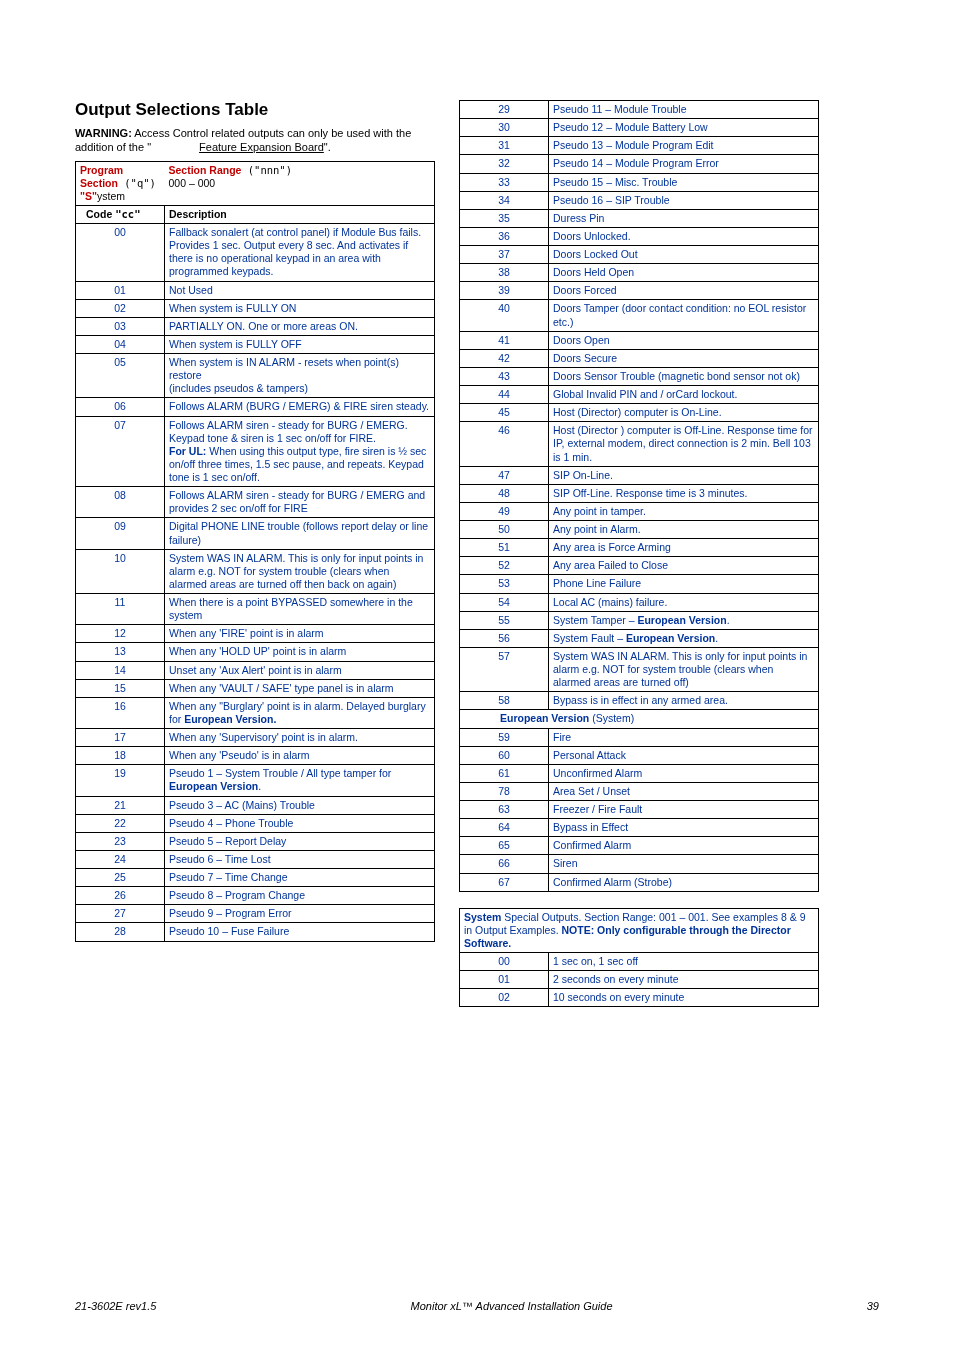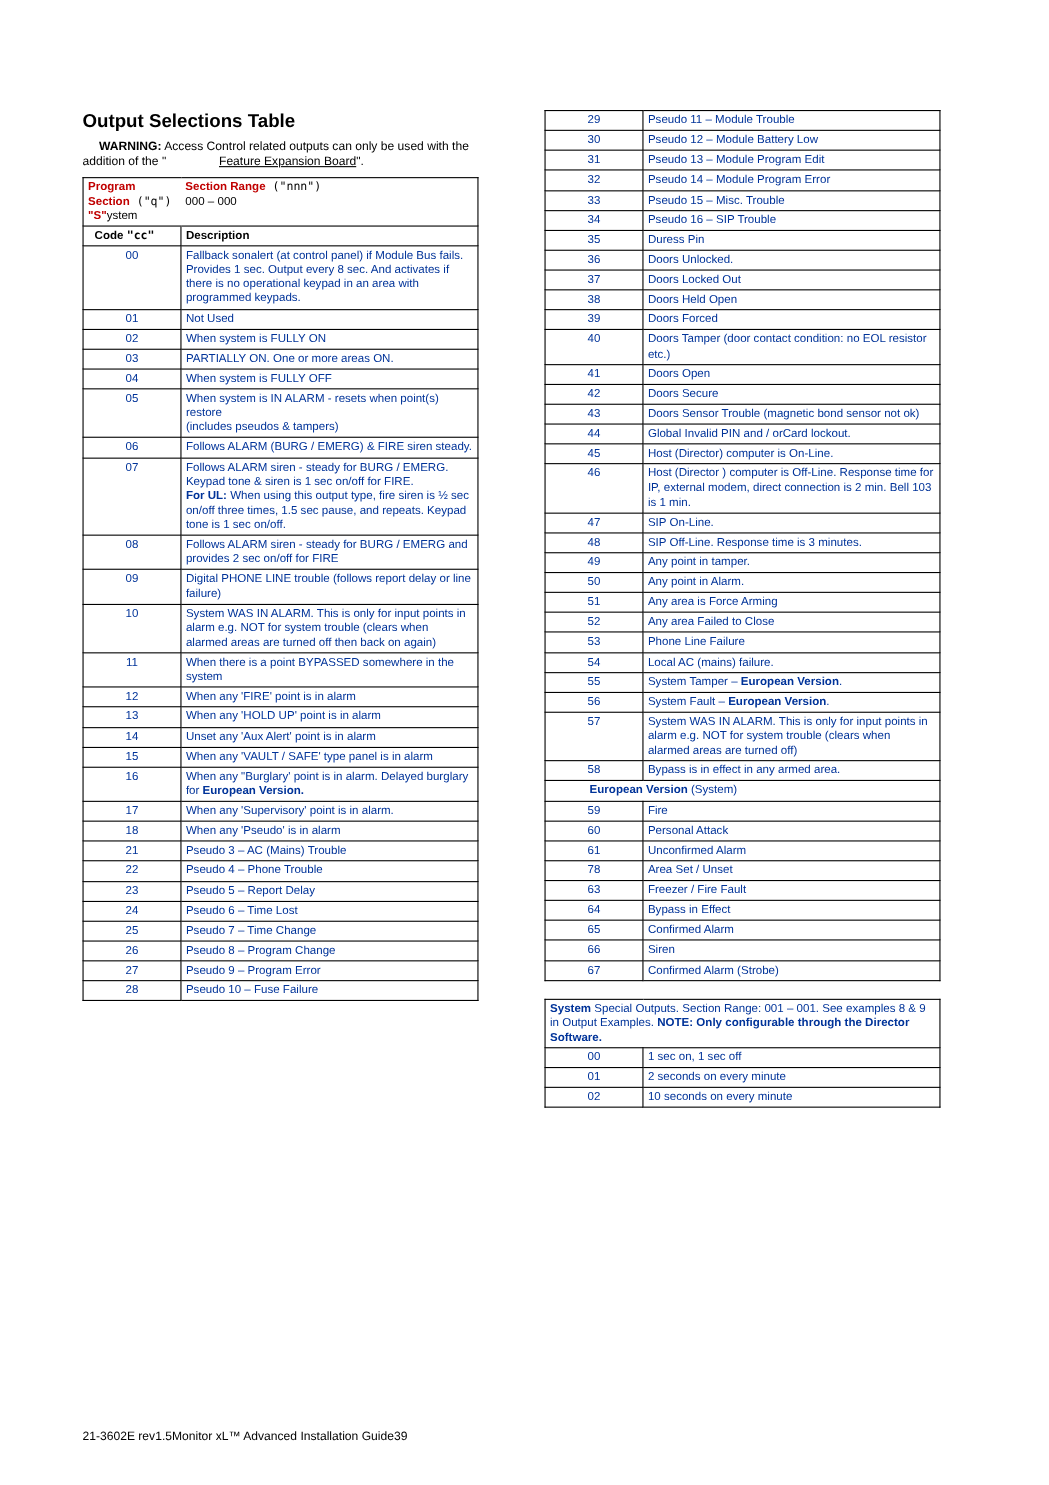--- a/index.html
+++ b/index.html
@@ -14,36 +14,36 @@
     font-size: 11px;
     position: relative;
   }
   .page {
     padding: 100px 75px 0 75px;
     box-sizing: border-box;
     width: 954px;
   }
   .columns {
     display: flex;
-    gap: 60px;
+    gap: 24px;
   }
   .col {
     width: 360px;
   }
   h2 {
     font-size: 17px;
     font-weight: bold;
     margin: 0 0 6px 0;
   }
   .warning {
     font-size: 11px;
     line-height: 1.3;
     margin-bottom: 6px;
   }
-  .warning b { font-weight: bold; margin-left: 15px; }
+  .warning b { font-weight: bold; }
   .underline { text-decoration: underline; padding-left: 48px; }
   table {
     border-collapse: collapse;
     width: 100%;
   }
   td, th {
     border: 1px solid #000;
     padding: 2px 4px;
     font-size: 10.5px;
     line-height: 1.25;
@@ -69,21 +69,23 @@
   }
   .bottom-note {
     margin-top: 16px;
   }
   .footer {
     position: absolute;
     bottom: 38px;
     left: 75px;
     right: 75px;
     display: flex;
+    justify-content: space-between;
     font-size: 11px;
+    font-style: italic;
   }
   .euro-row td {
     color: #003399;
   }
 </style>
 </head>
 <body>
 
 <div class="page">
   <div class="columns">
@@ -182,20 +184,24 @@
               <td class="code-col">16</td>
               <td class="desc-col">When any "Burglary' point is in alarm. Delayed burglary for <span class="bold">European Version.</span></td>
             </tr>
             <tr>
               <td class="code-col">17</td>
               <td class="desc-col">When any 'Supervisory' point is in alarm.</td>
             </tr>
             <tr>
               <td class="code-col">18</td>
               <td class="desc-col">When any 'Pseudo' is in alarm</td>
+            </tr>
+            <tr>
+              <td class="code-col">19</td>
+              <td class="desc-col">Pseudo 1 – System Trouble / All type tamper for <span class="bold">European Version</span>.</td>
             </tr>
             <tr>
               <td class="code-col">21</td>
               <td class="desc-col">Pseudo 3 – AC (Mains) Trouble</td>
             </tr>
             <tr>
               <td class="code-col">22</td>
               <td class="desc-col">Pseudo 4 – Phone Trouble</td>
             </tr>
             <tr>

